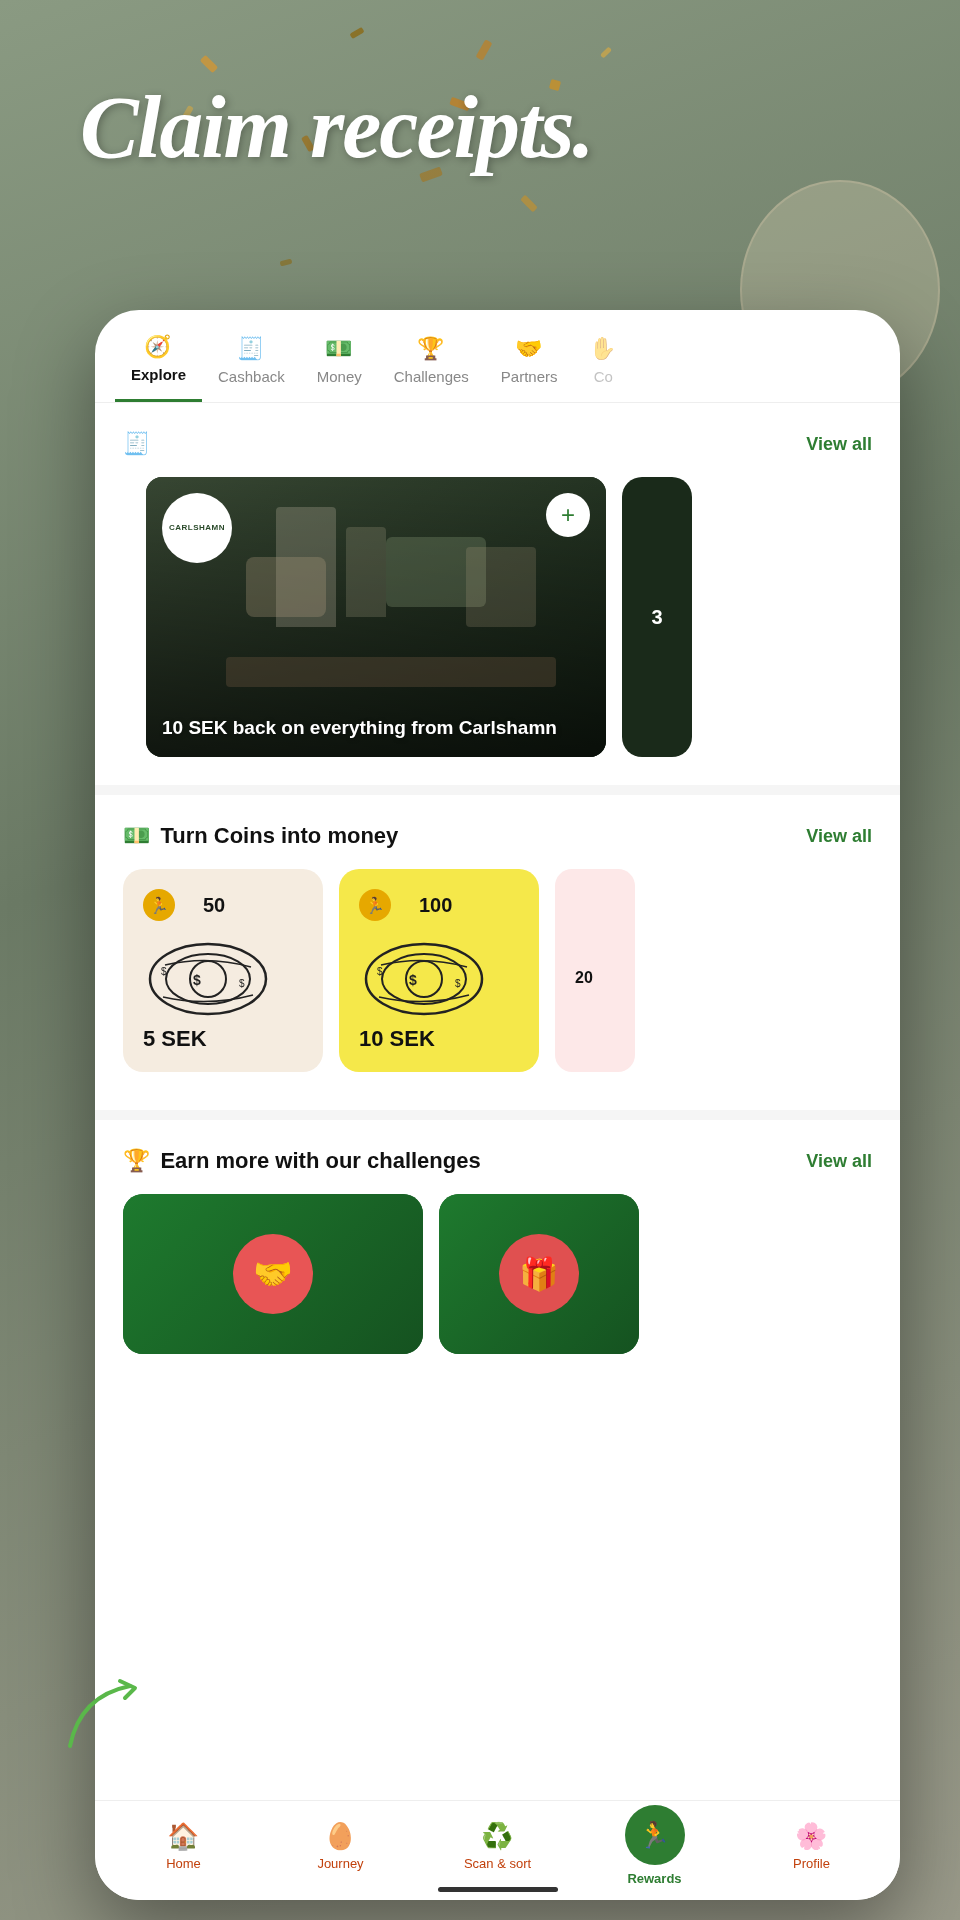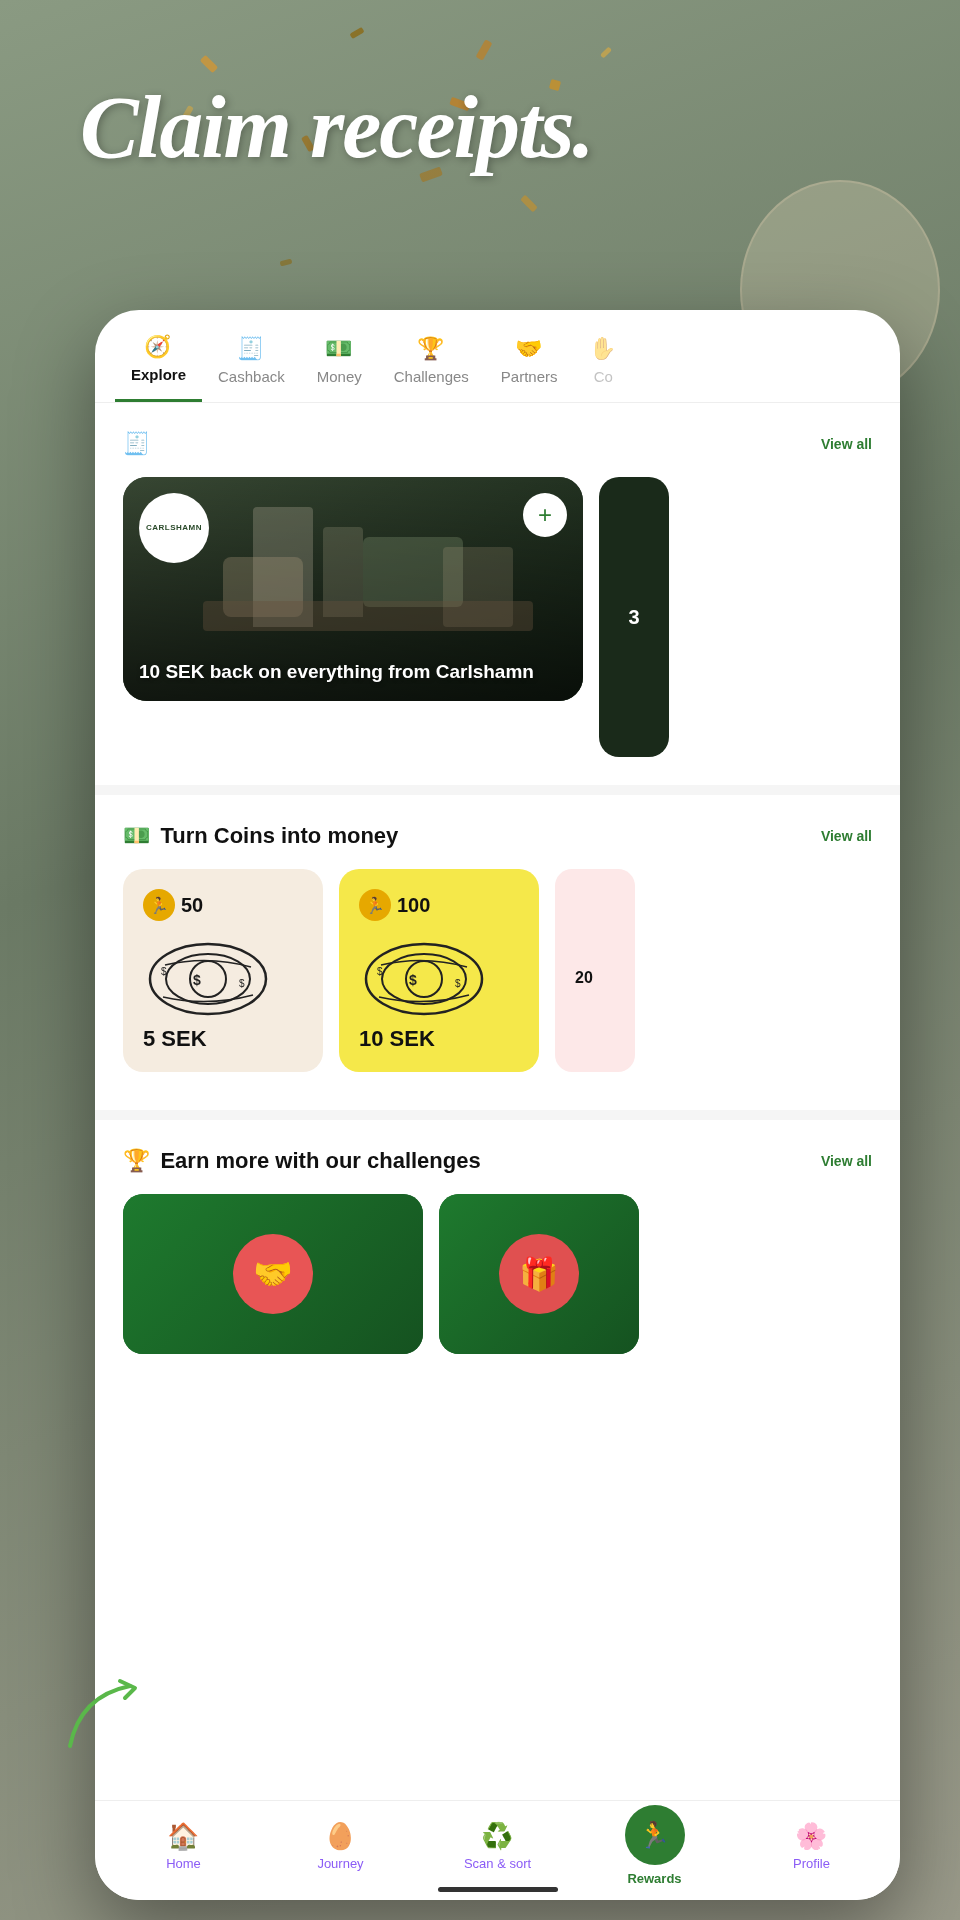--- a/index.html
+++ b/index.html
@@ -113,39 +113,40 @@
       display: flex;
       align-items: center;
       gap: 10px;
       font-size: 22px;
       font-weight: 800;
       color: #111;
     }
     .section-title .icon { font-size: 22px; }
     .view-all {
       color: #2e7d32;
-      font-size: 14px;
+      font-size: 18px;
       font-weight: 600;
       cursor: pointer;
     }
 
     
     .cashback-cards {
       display: flex;
       gap: 16px;
       overflow: hidden;
     }
     .cashback-card {
-      border-radius: 24px;
+      border-radius: 16px;
       overflow: hidden;
       position: relative;
       min-width: 460px;
-      height: 224px;
+      height: 280px;
       background: #2a3a2a;
       flex-shrink: 0;
+      margin-left: 23px;
     }
     .cashback-card-bg {
       position: absolute;
       inset: 0;
       background: linear-gradient(135deg, #3a4a35 0%, #1a2a1a 100%);
     }
     .brand-logo {
       position: absolute;
       top: 16px;
       left: 16px;
@@ -246,20 +247,21 @@
       display: flex;
       align-items: center;
       justify-content: center;
       color: white;
       font-size: 16px;
     }
     .coin-count {
       font-size: 20px;
       font-weight: 700;
       color: #111;
+      margin-left: 22px;
     }
 
     .coin-amount {
       font-size: 22px;
       font-weight: 800;
       color: #111;
     }
 
     
     .bottom-nav {
@@ -282,21 +284,21 @@
       gap: 4px;
       cursor: pointer;
       flex: 1;
     }
     .nav-icon {
       font-size: 26px;
       color: #888;
     }
     .nav-label {
       font-size: 13px;
-      color: #8b5cf6;
+      color: #c2410c;
     }
     .nav-label.active-label { color: #2e7d32; font-weight: 700; }
 
     .rewards-btn {
       width: 60px;
       height: 60px;
       background: #2e7d32;
       border-radius: 50%;
       display: flex;
       align-items: center;

